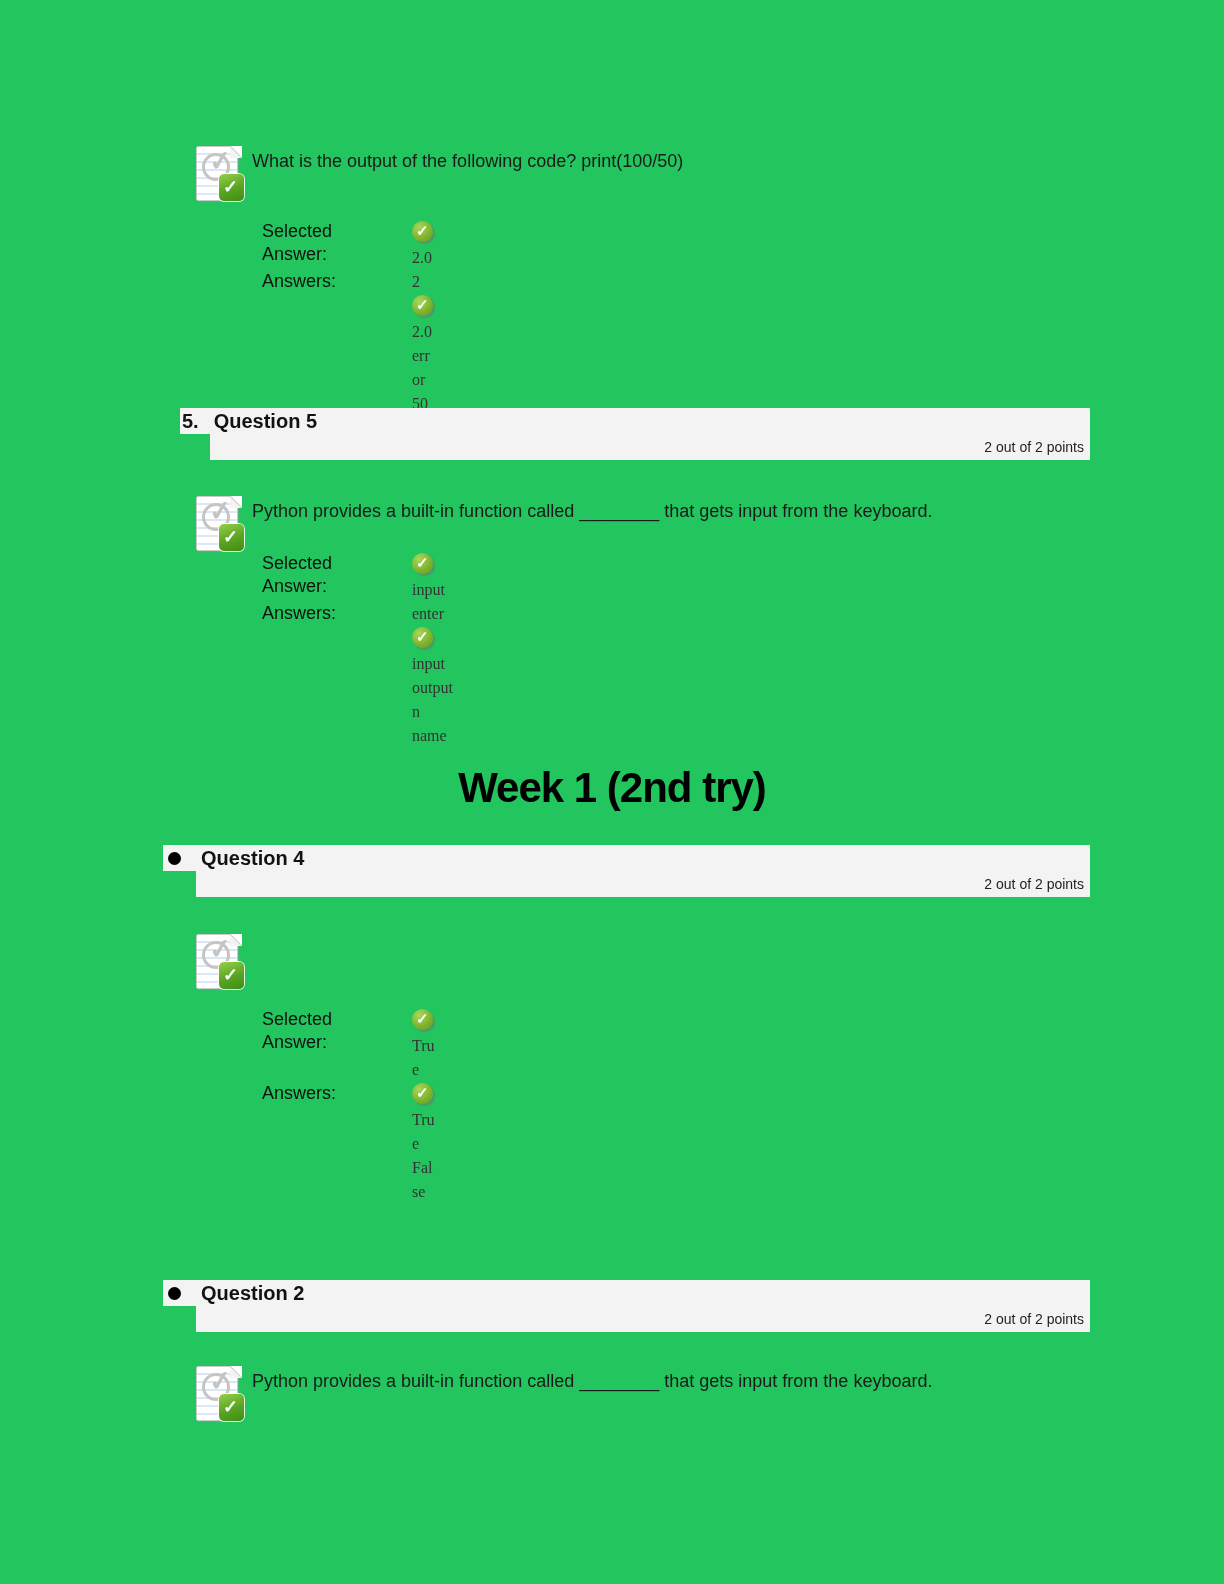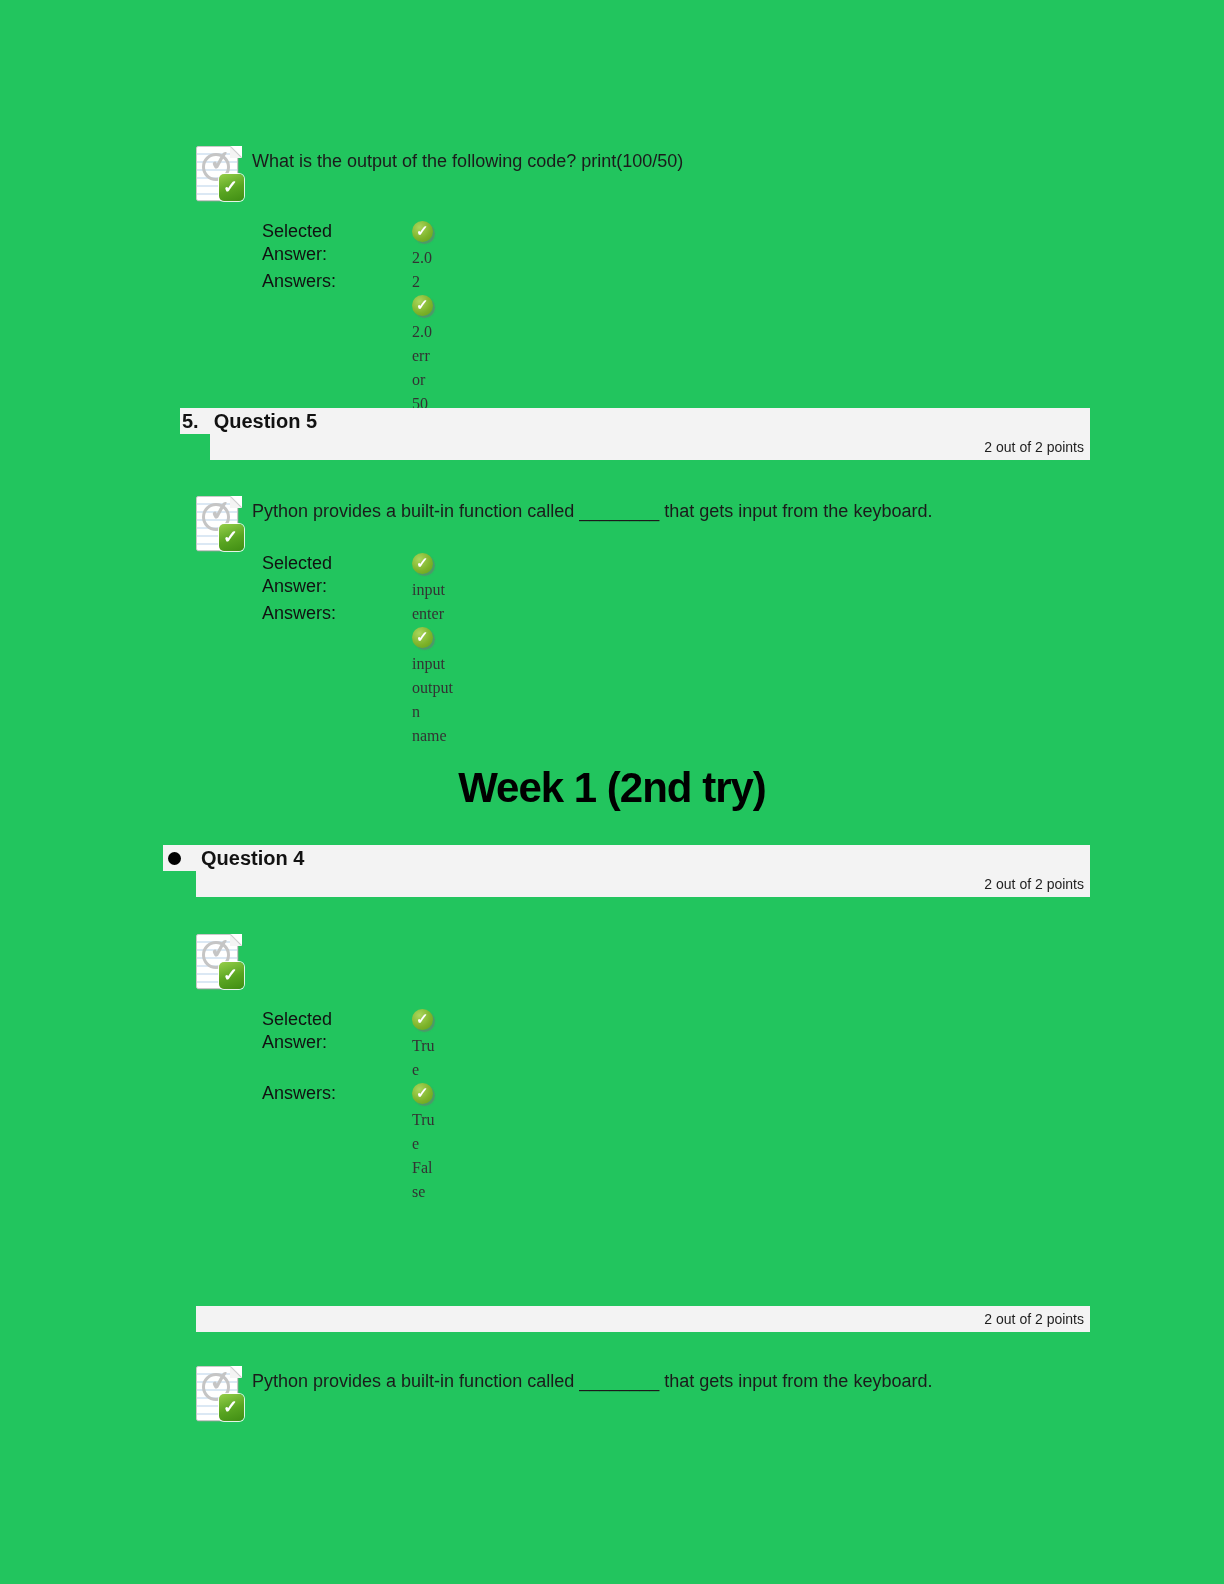--- a/index.html
+++ b/index.html
@@ -199,20 +199,24 @@
           <span class="aline">Tru</span>
           <span class="aline">e</span>
           <span class="aline">Fal</span>
           <span class="aline">se</span>
         </div>
       </div>
     </div>
   </div>
 
   <div class="heading" style="top:1280px;">
+    <div class="hbar" style="left:163px;width:927px;top:0;">
+      <span class="bullet"></span>
+      <span class="hlabel">Question 2</span>
+    </div>
     <div class="hbar" style="left:196px;width:894px;top:26px;">
       <span class="hpoints">2 out of 2 points</span>
     </div>
   </div>
 
   <div class="qblock" style="top:1365px;">
     <div class="qrow">
       <div class="qicon">
         <div class="ipage"></div>
         <div class="ifold"></div>

